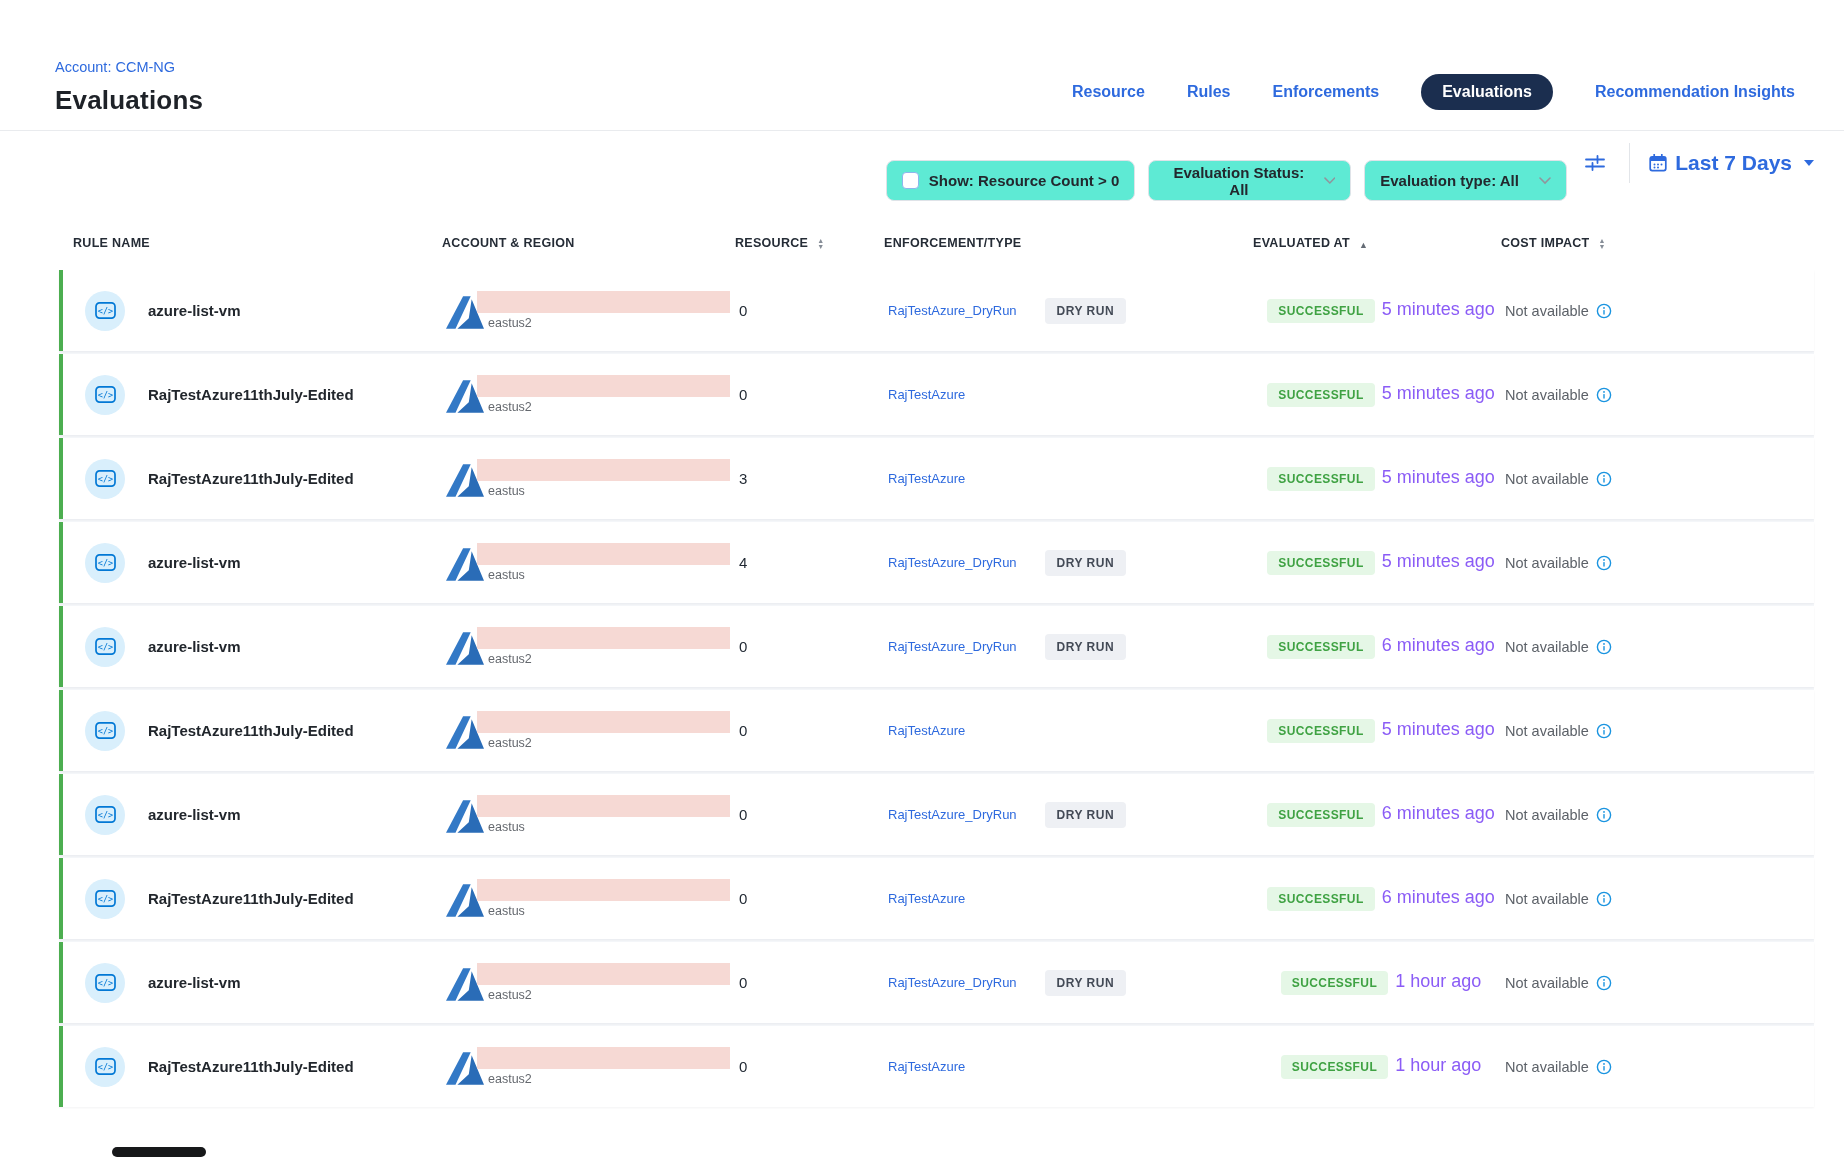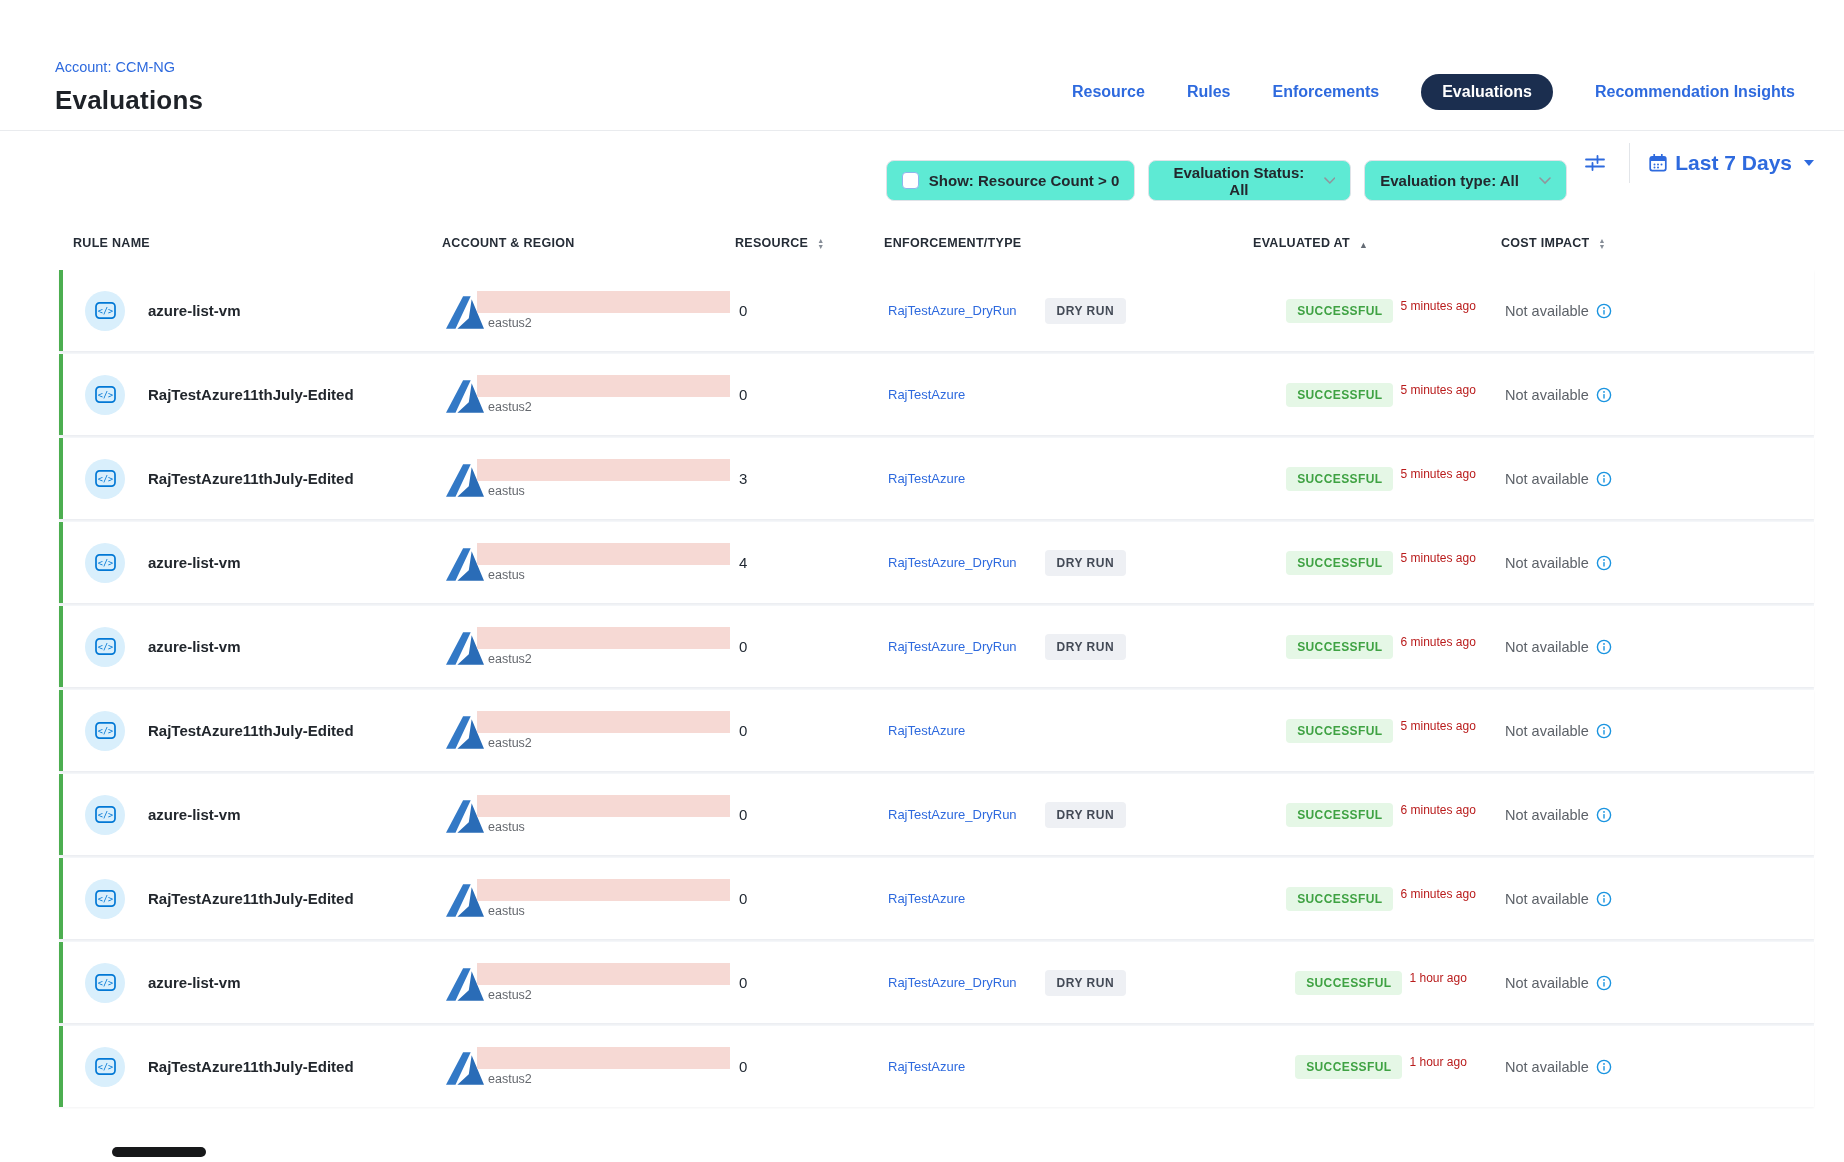--- a/index.html
+++ b/index.html
@@ -68,21 +68,21 @@
 
   .c-res span { font-size:15px; color:#1f2731; }
   .c-enf { gap:28px; }
   .enf-link { color:#2e6ade; font-size:13px; font-weight:500; text-decoration:none; white-space:nowrap; cursor:pointer; }
   .badge-dry { background:#eef0f4; color:#434a56; font-size:12px; font-weight:700;
     letter-spacing:.5px; padding:6px 12px; border-radius:4px; white-space:nowrap; }
 
   .c-eval { flex-direction:row; align-items:flex-start; justify-content:center; gap:6px; }
   .badge-ok { background:#e5f7e6; color:#3fa243; font-size:12px; font-weight:700;
     letter-spacing:.4px; padding:5px 11px; border-radius:4px; }
-  .time { font-size:12px; color:#b91c1c; padding-left:1px; }
+  .time { font-size:18px; color:#8b5cf6; padding-left:1px; }
 
   .c-cost { gap:7px; }
   .cost-text { font-size:14.5px; color:#5c6168; }
   .info { flex:none; cursor:pointer; }
 
   .scroll-thumb { position:absolute; left:112px; top:1147px; width:94px; height:10px;
     border-radius:5px; background:#17181a; }
 </style>
 </head>
 <body>

